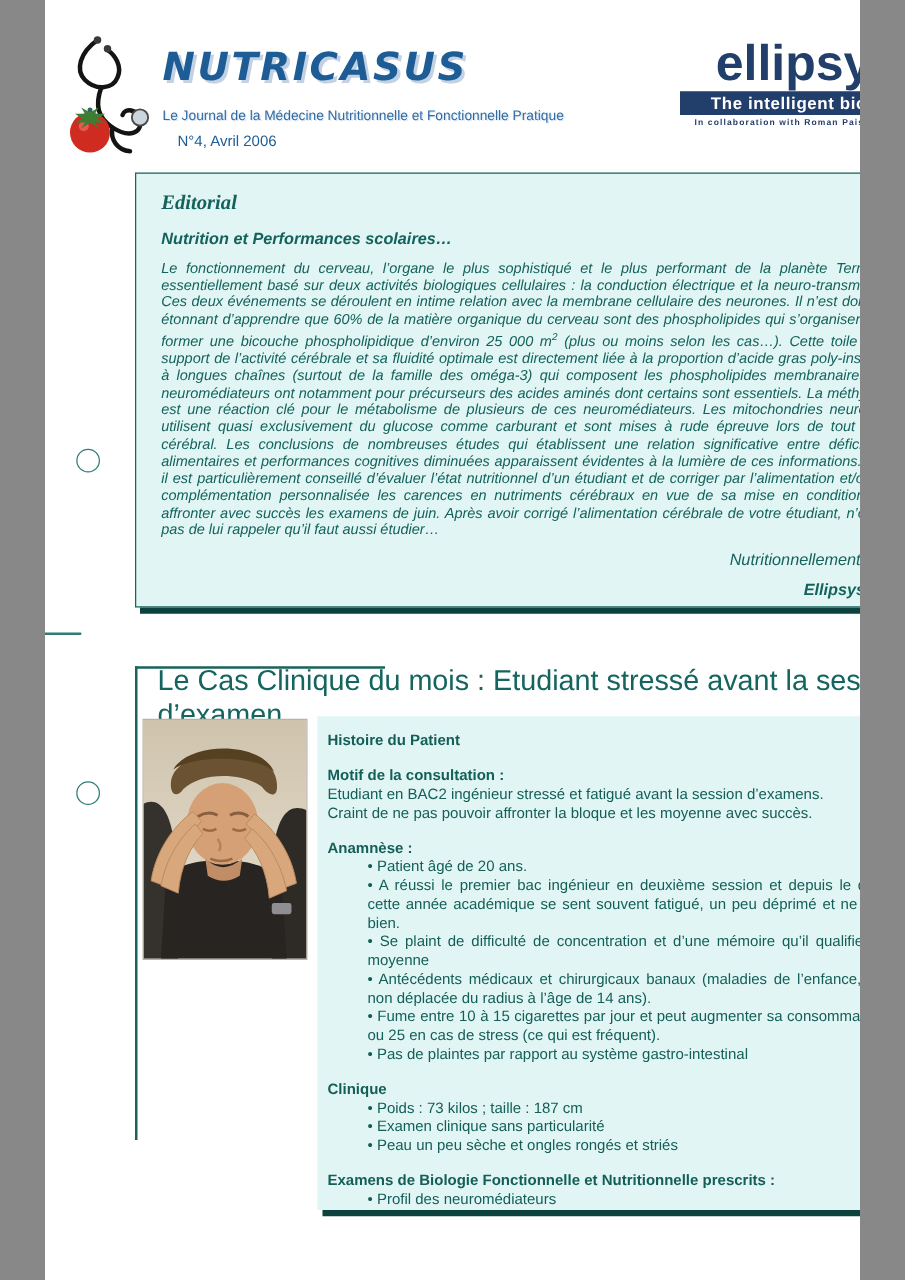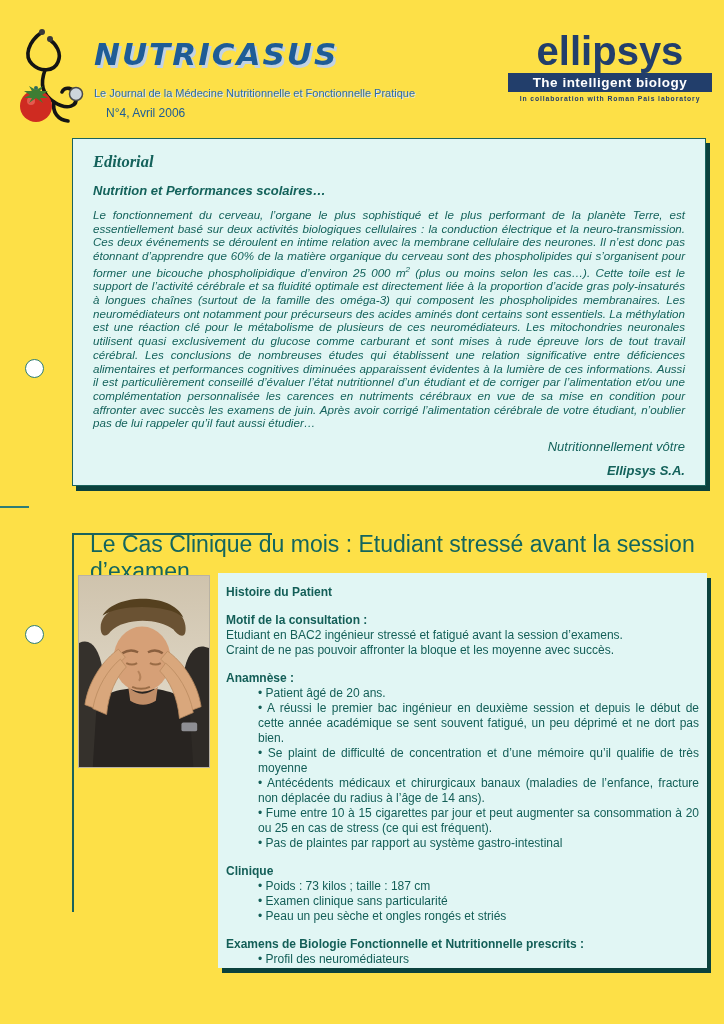--- a/index.html
+++ b/index.html
@@ -1,19 +1,19 @@
 <!DOCTYPE html>
 <html><head>
 <meta charset="utf-8">
 <style>
   * { margin:0; padding:0; box-sizing:border-box; }
   html,body { background:#888; }
   .page {
-    position:relative; width:724px; height:1024px; margin:0 auto;
-    background:#fde047; overflow:hidden;
+    position:relative; width:652px; height:1024px; margin:0 auto;
+    background:#ffffff; overflow:hidden;
     font-family:"Liberation Sans", sans-serif;
   }
 
   
   .masthead-icon { position:absolute; left:12px; top:26px; width:84px; height:102px; }
   .brand-title {
     position:absolute; left:94px; top:36px;
     font-family:"DejaVu Sans", sans-serif;
     font-size:31px; font-weight:bold; font-style:italic; letter-spacing:2px;
     color:#1e5c96; text-shadow:2.5px 2.5px 0 #c2d2e2;

